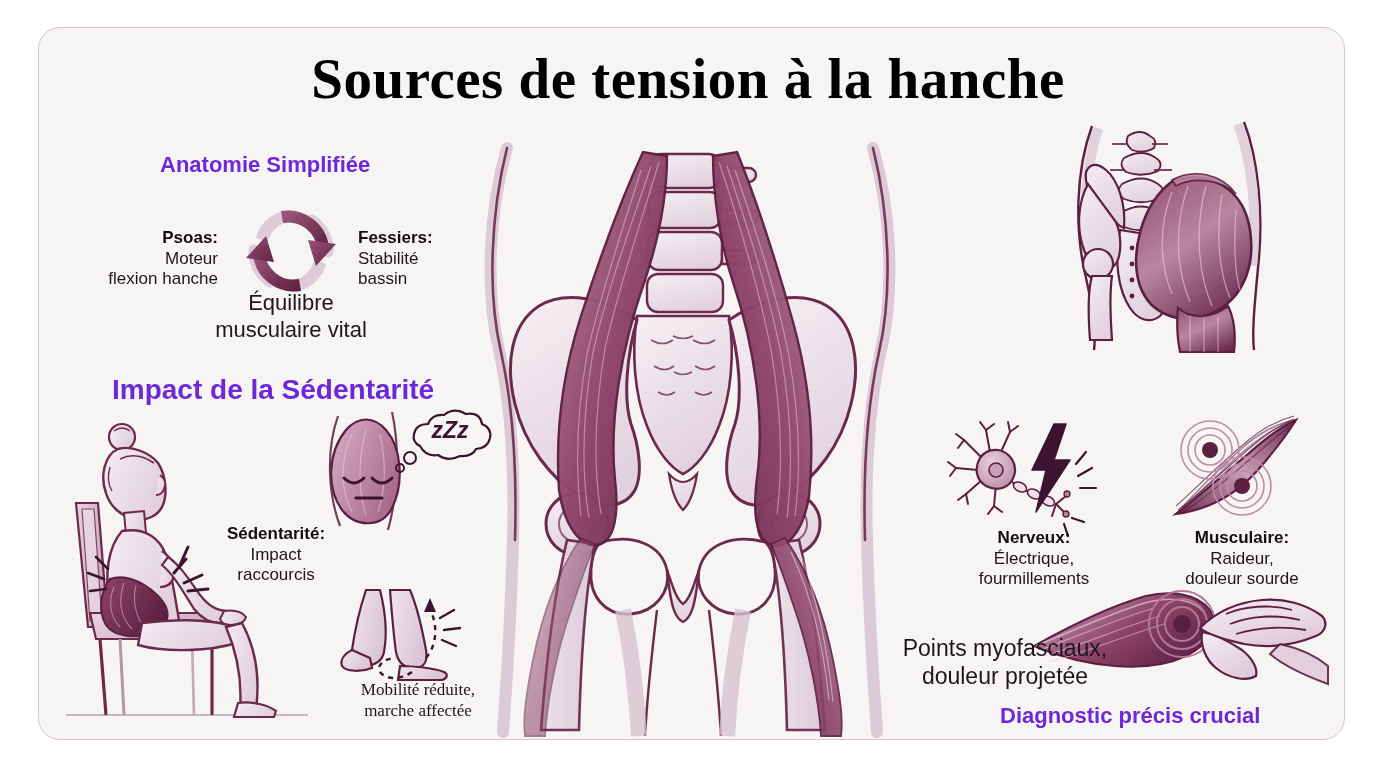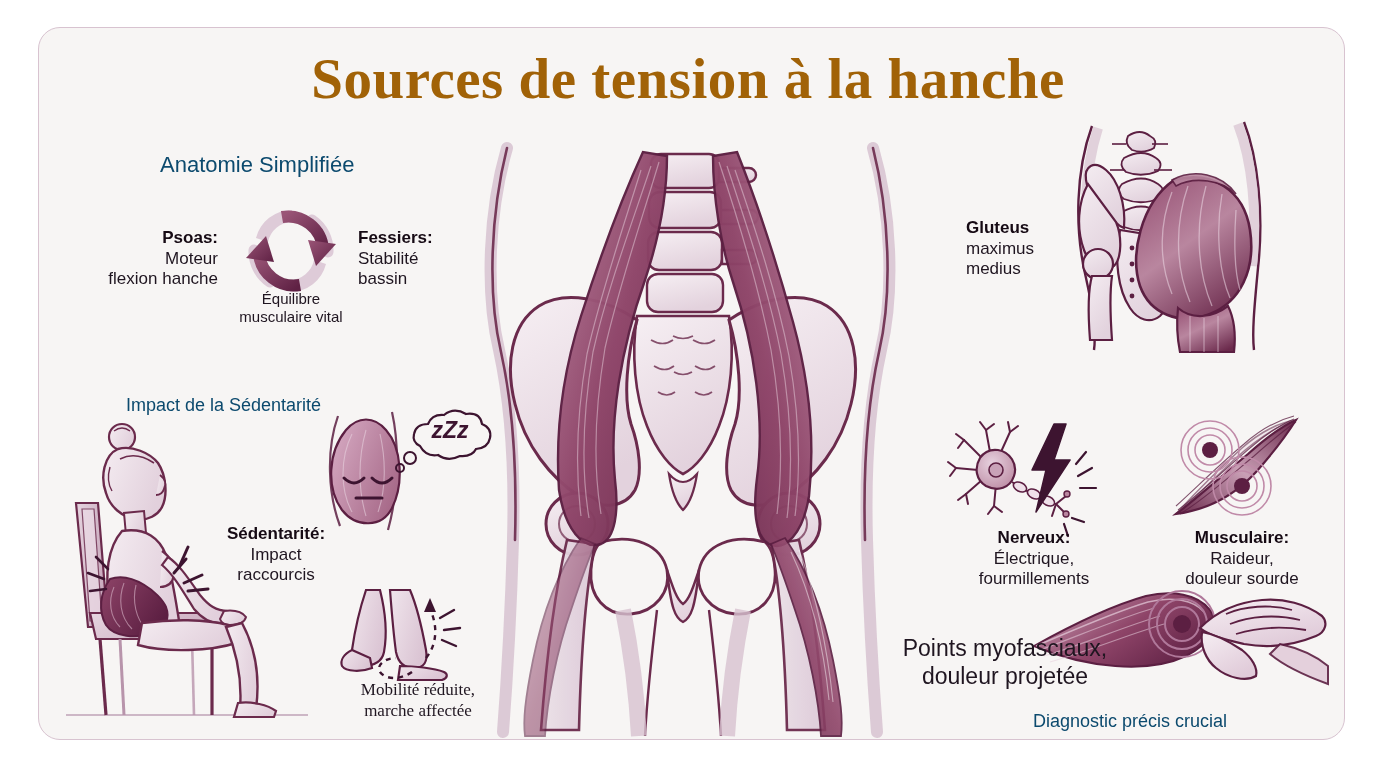--- a/index.html
+++ b/index.html
@@ -21,27 +21,27 @@
     border-radius:22px;
     box-sizing:border-box;
   }
   .title{
     position:absolute;left:0;top:46px;width:1376px;
     text-align:center;
     font-family:"Liberation Serif", serif;
     font-weight:700;
     font-size:57px;
     letter-spacing:0.5px;
-    color:#a16207;
+    color:#000000;
     white-space:nowrap;
   }
   .sec-head{
     position:absolute;
-    font-weight:400;
-    color:#0c4a6e;
+    font-weight:700;
+    color:#6d28d9;
     white-space:nowrap;
   }
   .lbl{
     position:absolute;
     color:#1f1520;
     line-height:1.22;
   }
   .lbl b{color:#160a14;font-weight:700;}
   .c{text-align:center;}
   .r{text-align:right;}
@@ -195,26 +195,26 @@
     <span>Moteur</span><br>
     <span>flexion hanche</span>
   </div>
 
   <div class="lbl" style="left:358px;top:228px;width:180px;font-size:17px;">
     <b>Fessiers:</b><br>
     <span>Stabilité</span><br>
     <span>bassin</span>
   </div>
 
-  <div class="lbl c" style="left:196px;top:290px;width:190px;font-size:15px;">
+  <div class="lbl c" style="left:196px;top:290px;width:190px;font-size:22px;">
     <span>Équilibre</span><br>
     <span>musculaire vital</span>
   </div>
 
-  <div class="sec-head" style="left:126px;top:374px;font-size:18px;margin-top:21px;">Impact de la Sédentarité</div>
+  <div class="sec-head" style="left:112px;top:374px;font-size:28px;">Impact de la Sédentarité</div>
 
   <div class="art" style="left:62px;top:415px;width:250px;height:312px;">
     <svg width="250" height="312" viewBox="0 0 250 312">
       <defs>
         <linearGradient id="skin2" x1="0" y1="0" x2="1" y2="0.4">
           <stop offset="0" stop-color="#f4ecf1"></stop>
             <stop offset="1" stop-color="#e2d0dc"></stop>
         </linearGradient>
         <linearGradient id="chairG" x1="0" y1="0" x2="1" y2="0.3">
           <stop offset="0" stop-color="#e6d5e0"></stop>
@@ -431,25 +431,20 @@
       <path d="M110 190 C108 208 110 224 112 234 L166 234 C168 216 166 200 160 188
                C144 200 124 202 110 190 Z" fill="url(#gmaxG)" stroke="#5c1f42" stroke-width="2.2"></path>
       <g stroke="#ecd8e4" stroke-width="1.2" fill="none" opacity="0.5">
         <path d="M122 198 L122 234"></path>
           <path d="M136 200 L136 234"></path>
           <path d="M150 198 L150 234"></path>
       </g>
     </svg>
   </div>
 
-  <div class="lbl" style="left:966px;top:218px;width:140px;font-size:17px;">
-    <b>Gluteus</b><br>
-    <span>maximus</span><br>
-    <span>medius</span>
-  </div>
 
 
   <div class="art" style="left:948px;top:418px;width:160px;height:110px;">
     <svg width="160" height="110" viewBox="0 0 160 110">
       <defs>
         <radialGradient id="somaG" cx="0.4" cy="0.35" r="0.8">
           <stop offset="0" stop-color="#e7d2df"></stop>
             <stop offset="1" stop-color="#b9869f"></stop>
         </radialGradient>
       </defs>
@@ -598,15 +593,15 @@
 
       <path d="M250 56 C268 60 286 68 298 78 L298 96 C276 88 254 78 240 66 Z" fill="#e2cdda" stroke="#5c1f42" stroke-width="2" opacity="0.9"></path>
     </svg>
   </div>
 
   <div class="lbl c" style="left:890px;top:634px;width:230px;font-size:23px;">
     <span>Points myofasciaux,</span><br>
     <span>douleur projetée</span>
   </div>
 
-  <div class="sec-head c" style="left:1000px;top:703px;width:260px;font-size:18px;margin-top:8px;">Diagnostic précis crucial</div>
+  <div class="sec-head c" style="left:1000px;top:703px;width:260px;font-size:22px;">Diagnostic précis crucial</div>
 
 </div>
 
 </body></html>

